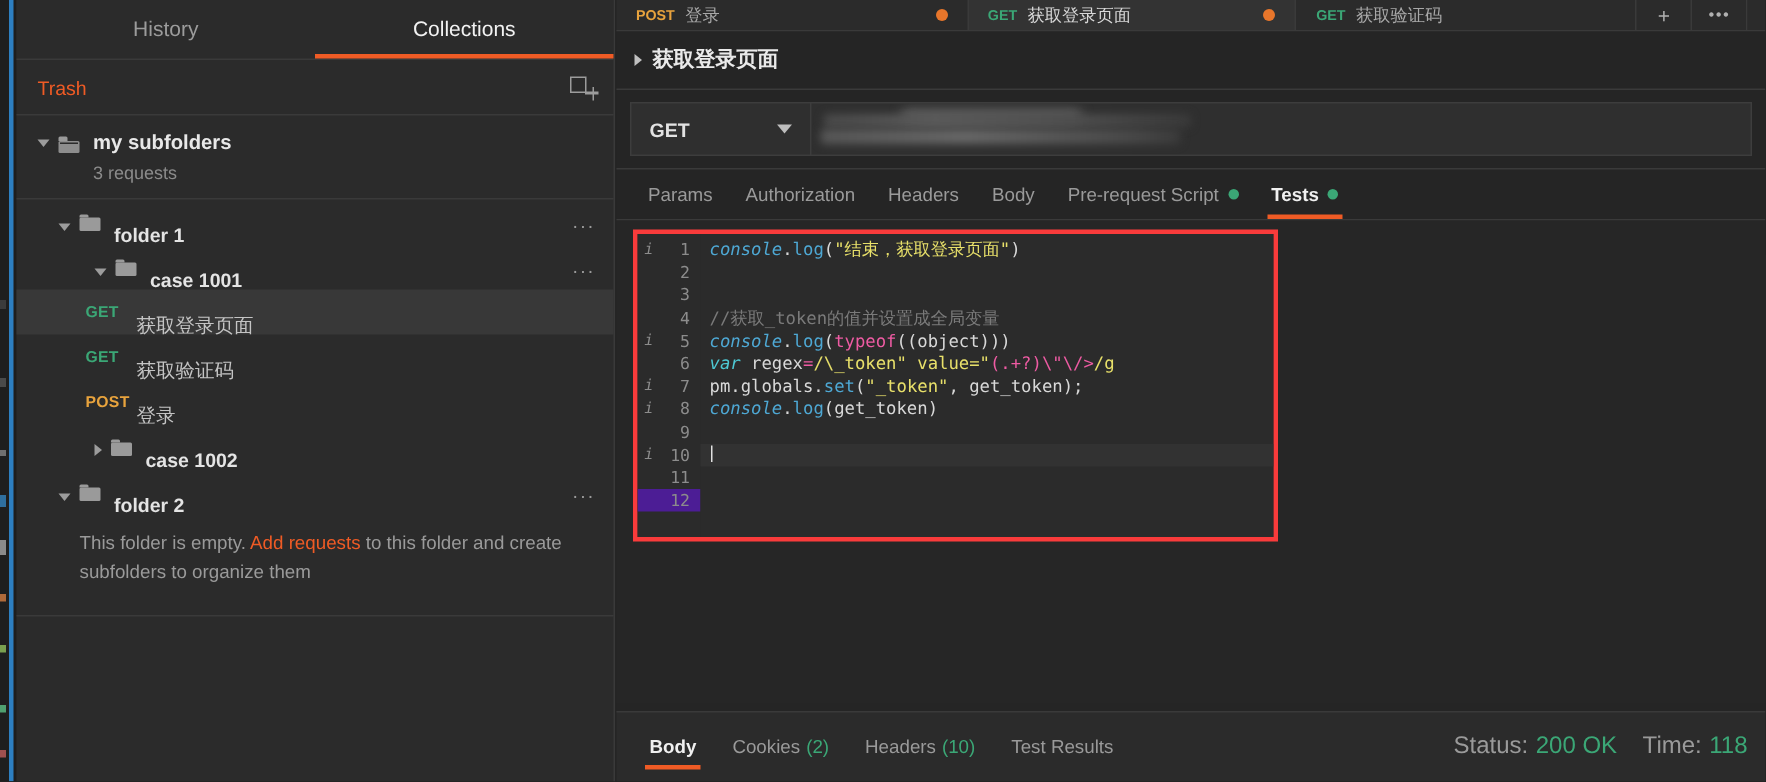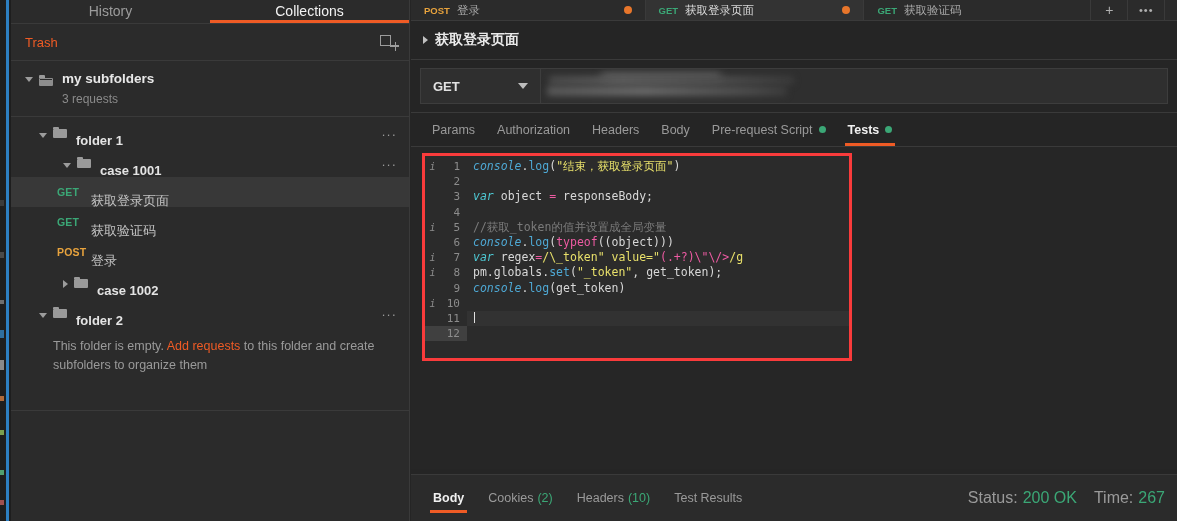--- a/index.html
+++ b/index.html
@@ -14,21 +14,21 @@
   
   .bg-sliver { position: absolute; left: 0; top: 0; width: 11px; height: 521px;
                background: #1e1e1e; overflow: hidden; }
   .bg-sliver .blu { position:absolute; left:6px; top:0; width:3px; height:521px; background:#2d7fc1; }
   .bg-sliver .px { position:absolute; width:4px; }
 
   
   .left-panel { position: absolute; left: 11px; top: 0; width: 399px; height: 521px;
                 background: #2b2b2b; border-right: 1px solid #3a3a3a; }
 
-  .sb-tabs { display: flex; height: 24px; align-items: stretch;
+  .sb-tabs { display: flex; height: 40px; align-items: stretch;
              border-bottom: 1px solid #3a3a3a; background: #2b2b2b; }
   .sb-tab { flex: 1; display: flex; align-items: center; justify-content: center;
             font-size: 14px; color: #9c9c9c; position: relative; cursor: pointer;
             padding-bottom: 2px; }
   .sb-tab.active { color: #f2f2f2; }
   .sb-tab.active::after { content: ""; position: absolute; left: 0; right: 0; bottom: 0;
                           height: 3px; background: #ef5b25; }
 
   .trash-row { height: 37px; display: flex; align-items: center; padding: 0 14px;
                border-bottom: 1px solid #3a3a3a; justify-content: space-between; }
@@ -388,29 +388,28 @@
               <span class="n">9</span>
             </div>
           <div class="gl">
               <span class="i">i</span>
               <span class="n">10</span>
             </div>
           <div class="gl">
               <span class="i"></span>
               <span class="n">11</span>
             </div>
-          <div class="gl" style="background:#404040;">
+          <div class="gl" style="background:#4c1d95;">
               <span class="i"></span>
               <span class="n">12</span>
             </div>
         </div>
         <div class="code">
           <div class="cl"><span class="obj">console</span><span class="plain">.</span><span class="fn">log</span><span class="plain">(</span><span class="str">"结束，获取登录页面"</span><span class="plain">)</span></div>
           <div class="cl"> </div>
-          <div class="cl"><span class="kw">var</span><span class="plain"> object </span><span class="op">=</span><span class="plain"> responseBody;</span></div>
           <div class="cl"> </div>
           <div class="cl"><span class="cmt">//获取_token的值并设置成全局变量</span></div>
           <div class="cl"><span class="obj">console</span><span class="plain">.</span><span class="fn">log</span><span class="plain">(</span><span class="op">typeof</span><span class="plain">((object)))</span></div>
           <div class="cl"><span class="kw">var</span><span class="plain"> regex</span><span class="op">=</span><span class="str">/\_token" value="</span><span class="op">(.+?)\"\/&gt;</span><span class="str">/g</span></div>
           <div class="cl"><span class="plain">pm.globals.</span><span class="fn">set</span><span class="plain">(</span><span class="str">"_token"</span><span class="plain">, get_token);</span></div>
           <div class="cl"><span class="obj">console</span><span class="plain">.</span><span class="fn">log</span><span class="plain">(get_token)</span></div>
           <div class="cl"> </div>
           <div class="cl hl"><span class="caret-blink"></span></div>
         </div>
       </div>
@@ -429,19 +428,19 @@
         <span class="cnt">(10)</span>
       </div>
       <div class="rtab">
         <span>Test Results</span>
       </div>
       <div class="stats">
         <span>Status:</span>
         <span class="v">200 OK</span>
         <span class="grp">
           <span>Time:</span>
-          <span class="v">267</span>
+          <span class="v">118</span>
         </span>
       </div>
     </div>
 
   </div>
 </div>
 
 </body></html>

